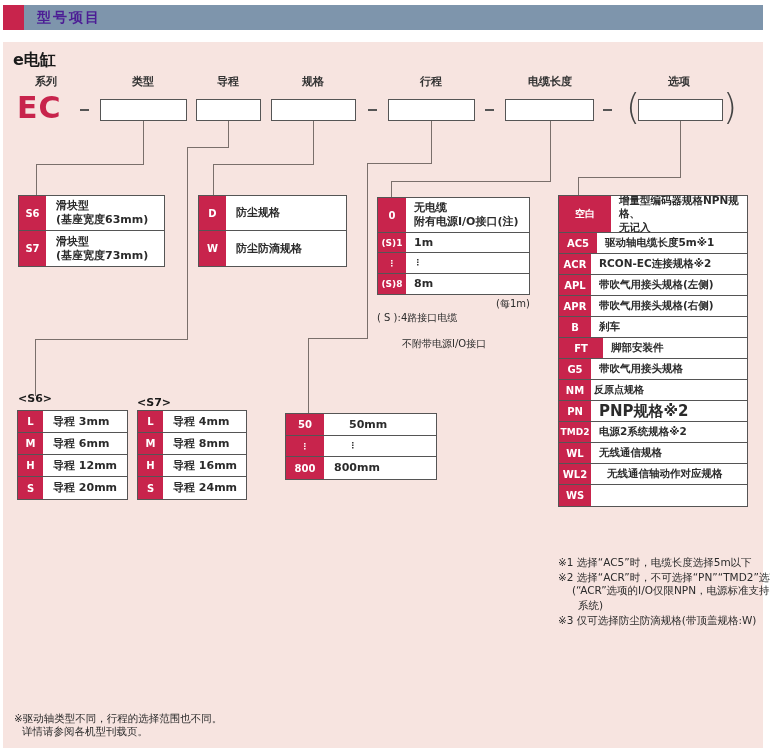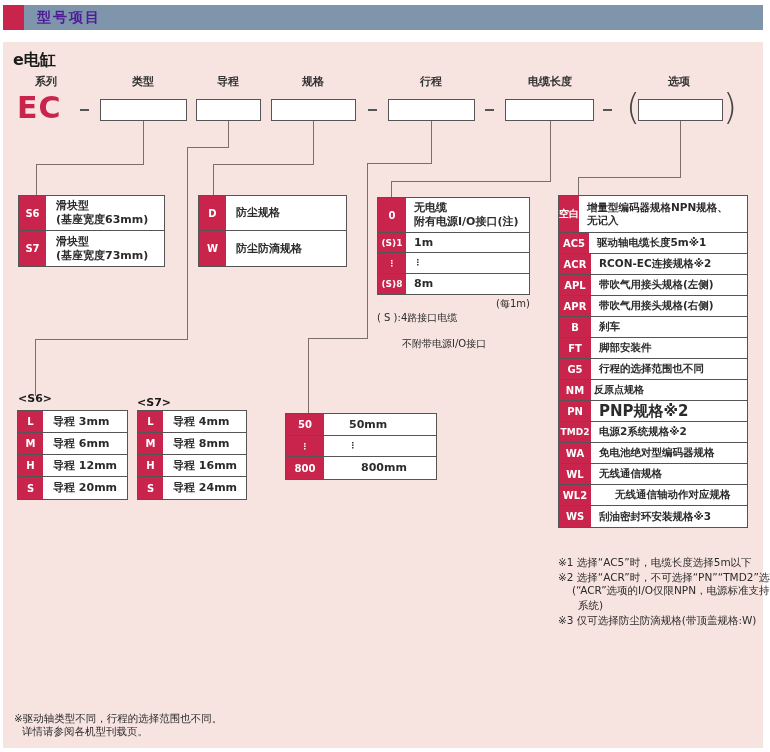--- a/index.html
+++ b/index.html
@@ -165,21 +165,21 @@
     <div class="trow" style="height:22px">
       <div class="tcode" style="width:38px">50</div>
       <div class="tdesc" style="padding-left:25px">50mm</div>
     </div>
     <div class="trow" style="height:21px">
       <div class="tcode" style="width:38px;font-size:8px">⋮</div>
       <div class="tdesc" style="padding-left:25px;font-size:8px">⋮</div>
     </div>
     <div class="trow" style="height:22px">
       <div class="tcode" style="width:38px">800</div>
-      <div class="tdesc" style="padding-left:37px">800mm</div>
+      <div class="tdesc" style="padding-left:10px">800mm</div>
     </div>
   </div>
 
   <div class="abs tbl" style="left:377px;top:197px;width:153px">
     <div class="trow" style="height:35px">
       <div class="tcode" style="width:28px">0</div>
       <div class="tdesc pre" style="padding-left:8px">无电缆
 附有电源I/O接口(注)</div>
     </div>
     <div class="trow" style="height:20px">
@@ -194,79 +194,74 @@
       <div class="tcode" style="width:28px;font-size:9px">(S)8</div>
       <div class="tdesc" style="padding-left:8px">8m</div>
     </div>
   </div>
   <div class="abs small-note" style="left:377px;top:297px;width:153px;text-align:right">(每1m)</div>
   <div class="abs small-note" style="left:377px;top:311px">( S ):4路接口电缆</div>
   <div class="abs small-note" style="left:402px;top:337px">不附带电源I/O接口</div>
 
   <div class="abs tbl" style="left:558px;top:195px;width:190px">
     <div class="trow" style="height:37px">
-      <div class="tcode" style="width:20px">空白</div>
+      <div class="tcode" style="width:52px">空白</div>
       <div class="tdesc pre" style="padding-left:8px;font-size:10.5px">增量型编码器规格NPN规格、
 无记入</div>
     </div>
     <div class="trow" style="height:21px">
-      <div class="tcode" style="width:30px">AC5</div>
+      <div class="tcode" style="width:38px">AC5</div>
       <div class="tdesc" style="padding-left:8px;font-size:10.5px">驱动轴电缆长度5m※1</div>
     </div>
     <div class="trow" style="height:21px">
       <div class="tcode" style="width:32px">ACR</div>
       <div class="tdesc" style="padding-left:8px;font-size:10.5px">RCON-EC连接规格※2</div>
     </div>
     <div class="trow" style="height:21px">
       <div class="tcode" style="width:32px">APL</div>
       <div class="tdesc" style="padding-left:8px;font-size:10.5px">带吹气用接头规格(左侧)</div>
     </div>
     <div class="trow" style="height:21px">
       <div class="tcode" style="width:32px">APR</div>
       <div class="tdesc" style="padding-left:8px;font-size:10.5px">带吹气用接头规格(右侧)</div>
     </div>
     <div class="trow" style="height:21px">
       <div class="tcode" style="width:32px">B</div>
       <div class="tdesc" style="padding-left:8px;font-size:10.5px">刹车</div>
     </div>
     <div class="trow" style="height:21px">
-      <div class="tcode" style="width:32px">FT</div>
+      <div class="tcode" style="width:44px">FT</div>
       <div class="tdesc" style="padding-left:8px;font-size:10.5px">脚部安装件</div>
     </div>
     <div class="trow" style="height:21px">
       <div class="tcode" style="width:32px">G5</div>
-      <div class="tdesc" style="padding-left:8px;font-size:10.5px">行程的选择范围也不同</div>
+      <div class="tdesc" style="padding-left:8px;font-size:10.5px">带吹气用接头规格</div>
     </div>
     <div class="trow" style="height:21px">
       <div class="tcode" style="width:32px">NM</div>
       <div class="tdesc" style="padding-left:3px;font-size:10px">反原点规格</div>
     </div>
     <div class="trow" style="height:21px">
       <div class="tcode" style="width:32px">PN</div>
       <div class="tdesc" style="padding-left:8px;font-size:15px">PNP规格※2</div>
     </div>
     <div class="trow" style="height:21px">
       <div class="tcode" style="width:32px;font-size:9px">TMD2</div>
       <div class="tdesc" style="padding-left:8px;font-size:10.5px">电源2系统规格※2</div>
     </div>
     <div class="trow" style="height:21px">
-      <div class="tcode" style="width:32px">WA</div>
-      <div class="tdesc" style="padding-left:8px;font-size:10.5px">免电池绝对型编码器规格</div>
-    </div>
-    <div class="trow" style="height:21px">
       <div class="tcode" style="width:32px">WL</div>
       <div class="tdesc" style="padding-left:8px;font-size:10.5px">无线通信规格</div>
     </div>
     <div class="trow" style="height:21px">
       <div class="tcode" style="width:32px">WL2</div>
-      <div class="tdesc" style="padding-left:24px;font-size:10.5px">无线通信轴动作对应规格</div>
+      <div class="tdesc" style="padding-left:16px;font-size:10.5px">无线通信轴动作对应规格</div>
     </div>
     <div class="trow" style="height:21px">
       <div class="tcode" style="width:32px">WS</div>
-      <div class="tdesc" style="padding-left:8px;font-size:10.5px">刮油密封环安装规格※3</div>
     </div>
   </div>
 
   <div class="abs fn" style="left:558px;top:556px">※1 选择“AC5”时，电缆长度选择5m以下</div>
   <div class="abs fn" style="left:558px;top:571px">※2 选择“ACR”时，不可选择“PN”“TMD2”选项</div>
   <div class="abs fn" style="left:572px;top:584px">(“ACR”选项的I/O仅限NPN，电源标准支持2</div>
   <div class="abs fn" style="left:578px;top:599px">系统)</div>
   <div class="abs fn" style="left:558px;top:614px">※3 仅可选择防尘防滴规格(带顶盖规格:W)</div>
 
   <div class="abs fn" style="left:14px;top:712px">※驱动轴类型不同，行程的选择范围也不同。</div>

